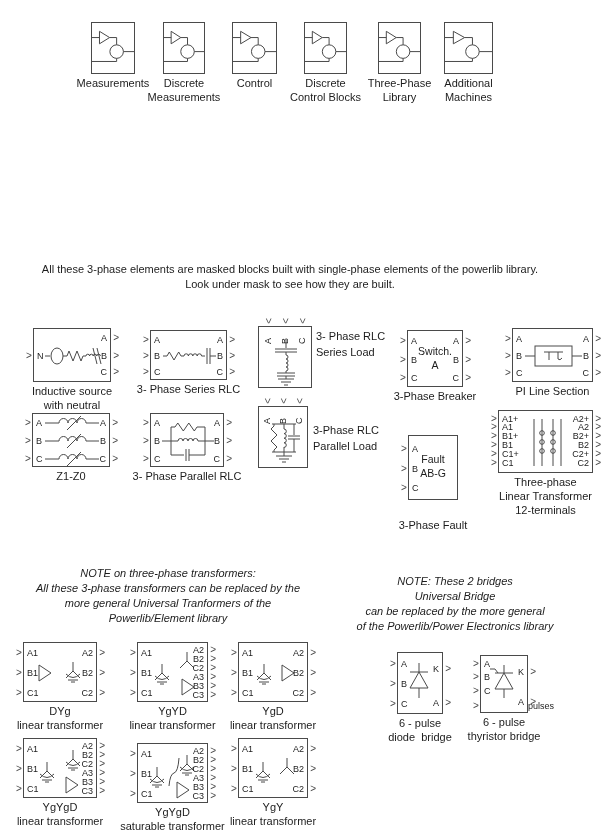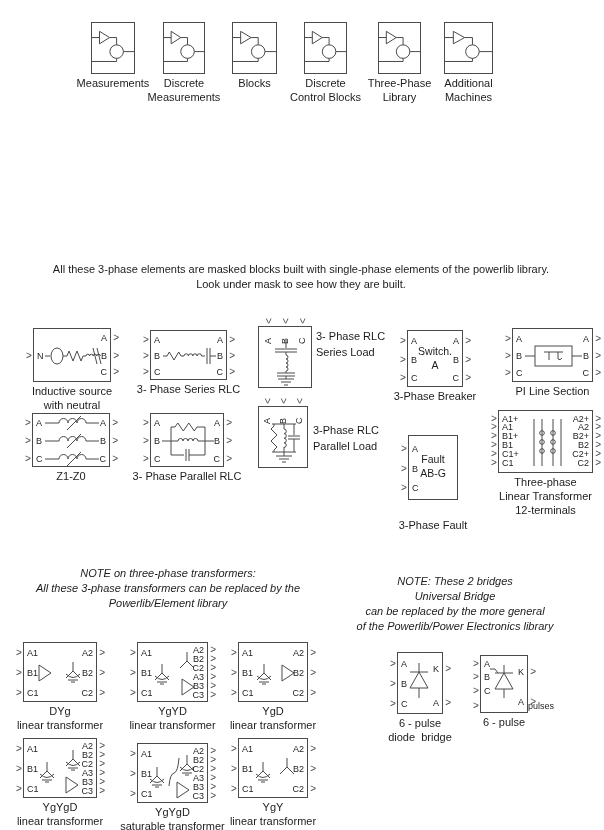--- a/index.html
+++ b/index.html
@@ -16,27 +16,28 @@
   .plab-top{position:absolute;font-size:9px;line-height:10px;color:#1c1c1c;transform:rotate(-90deg);transform-origin:center;}
   .inner{position:absolute;width:100%;text-align:center;font-size:10.5px;line-height:14px;color:#1c1c1c;}
   .lbl{position:absolute;font-size:11px;line-height:14px;text-align:center;width:150px;color:#1c1c1c;}
   .lbl div{white-space:pre;}
   .lblr{position:absolute;font-size:11px;line-height:16px;text-align:left;color:#1c1c1c;white-space:pre;}
 </style>
 </head>
 <body>
 
 <div id="canvas">
-  <div class="intro" style="left:16px;top:262px;width:570px;">
+  <div class="intro" style="left:5px;top:262px;width:570px;">
     <div>All these 3-phase elements are masked blocks built with single-phase elements of the powerlib library.</div>
     <div>Look under mask to see how they are built.</div>
   </div>
   <div class="note" style="left:8px;top:566px;width:320px;">
     <div>NOTE on three-phase transformers:</div>
     <div>All these 3-phase transformers can be replaced by the</div>
+    <div>more general  Universal Tranformers of the</div>
     <div>Powerlib/Element library</div>
   </div>
   <div class="note" style="left:330px;top:574px;width:250px;">
     <div>NOTE: These 2 bridges</div>
     <div>Universal Bridge</div>
     <div>can be replaced by the more general</div>
     <div>of the Powerlib/Power Electronics library</div>
   </div>
 <div class="blk" style="left: 91px; top: 22px; width: 44px; height: 52px;">
       <svg width="44" height="52" viewBox="0 0 44 52">
@@ -75,21 +76,21 @@
           <path d="M0 14.560000000000002 H7.65"></path>
           <polygon points="7.65,8.32 7.65,20.8 18,14.560000000000002"></polygon>
           <path d="M18 14.560000000000002 H25.200000000000003 V21.840000000000003"></path>
           <circle cx="25.200000000000003" cy="28.6" r="6.76"></circle>
           <path d="M31.96 28.6 H44"></path>
           <path d="M0 38.48 H25.200000000000003 V35.36"></path>
         </g>
       </svg>
     </div>
     <div class="lbl" style="left: 179.5px; top: 76px;">
-      <div>Blocks</div>
+      <div>Control</div>
     </div>
     <div class="blk" style="left: 304px; top: 22px; width: 43px; height: 52px;">
       <svg width="43" height="52" viewBox="0 0 43 52">
         <g fill="none" stroke="#4a4a4a" stroke-width="1">
           <path d="M0 14.560000000000002 H7.3100000000000005"></path>
           <polygon points="7.3100000000000005,8.32 7.3100000000000005,20.8 17.2,14.560000000000002"></polygon>
           <path d="M17.2 14.560000000000002 H24.080000000000002 V21.840000000000003"></path>
           <circle cx="24.080000000000002" cy="28.6" r="6.76"></circle>
           <path d="M30.840000000000003 28.6 H42"></path>
           <path d="M0 38.48 H24.080000000000002 V35.36"></path>
@@ -626,14 +627,15 @@
       <div class="plab" style="left: 3px; top: 30px;">C</div>
       <div class="pin" style="left: -8px; top: 45px;">&gt;</div>
       <div class="plab" style="left: 3px; top: 45px; margin-left: 44px;">pulses</div>
       <div class="pin" style="right: -9px; top: 11px;">&gt;</div>
       <div class="plab-r" style="right: 3px; top: 11px;">K</div>
       <div class="pin" style="right: -9px; top: 41px;">&gt;</div>
       <div class="plab-r" style="right: 3px; top: 41px;">A</div>
     </div>
     <div class="lbl" style="left: 429px; top: 715px;">
       <div>6 - pulse</div>
+      <div>thyristor bridge</div>
     </div>
   </div>
 
 </body></html>

